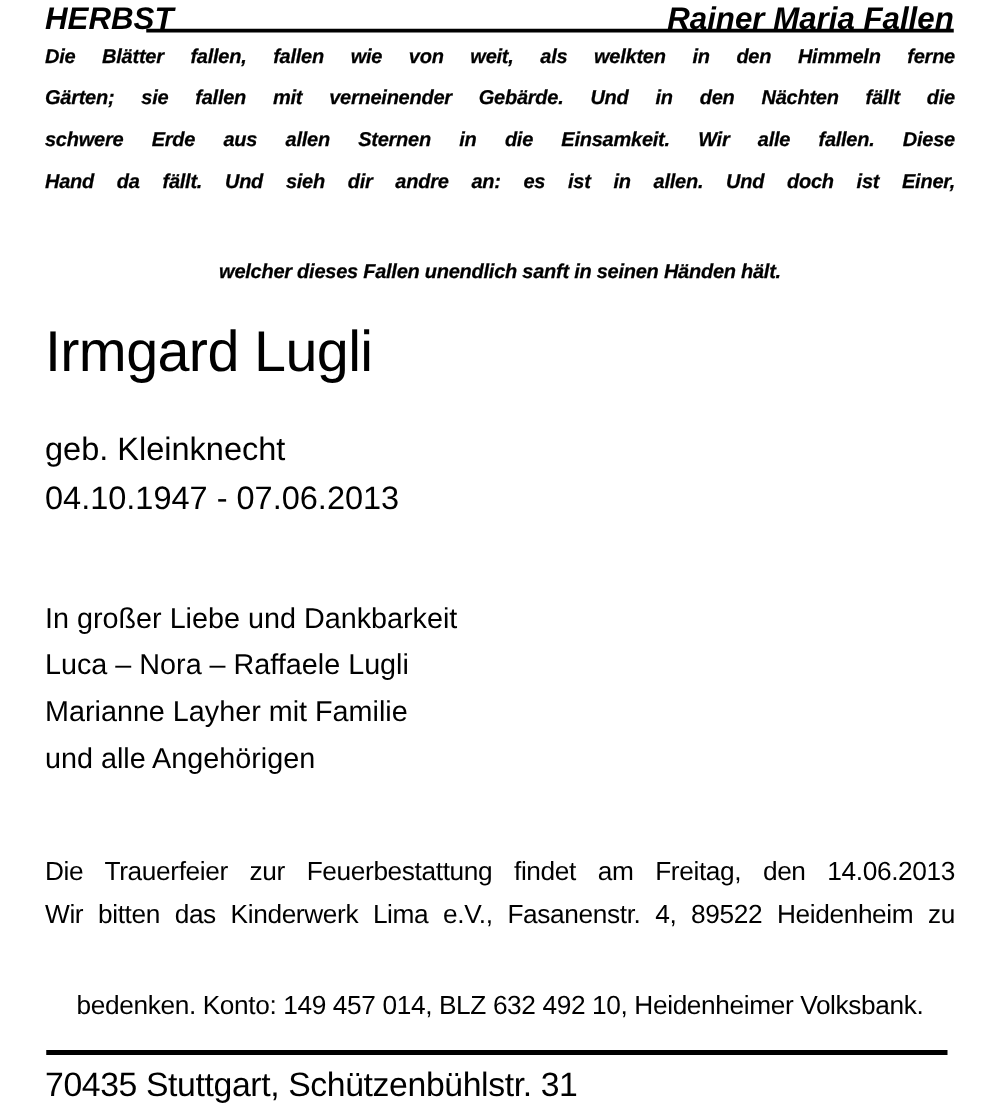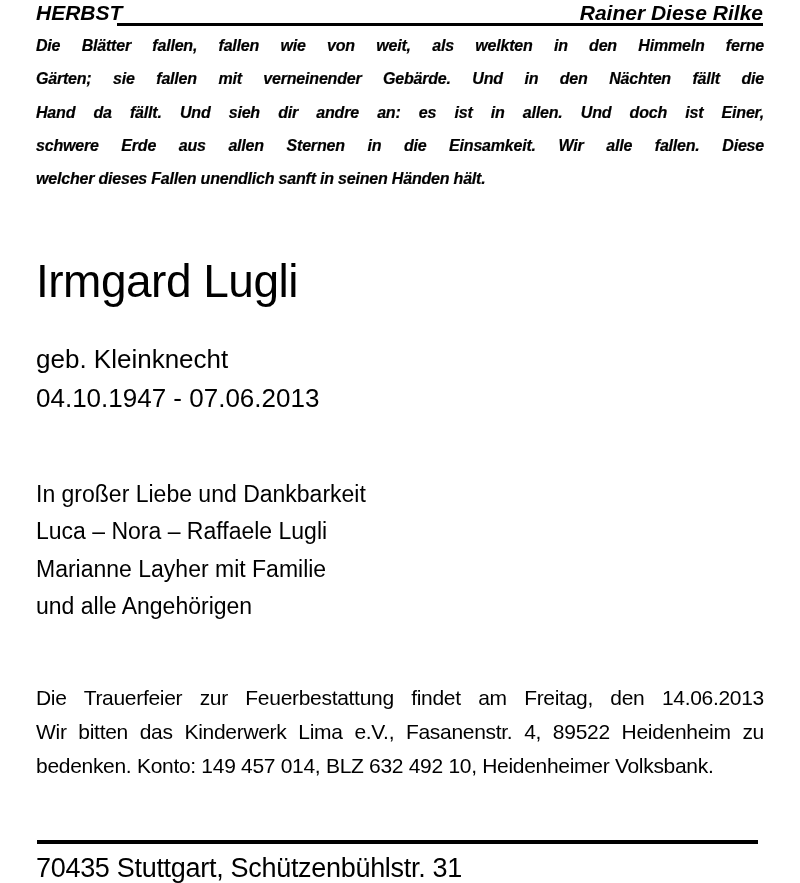--- a/index.html
+++ b/index.html
@@ -17,21 +17,21 @@
     font-family: "Liberation Sans", sans-serif;
   }
   .header-row {
     position: absolute;
     top: 1px;
     left: 36px;
     right: 37px;
     display: flex;
     justify-content: space-between;
     align-items: baseline;
-    font-size: 21px;
+    font-size: 25px;
     font-style: italic;
   }
   .poem-title {
     font-weight: bold;
   }
   .poem-author {
     font-weight: bold;
   }
   .header-rule {
     position: absolute;
@@ -51,21 +51,22 @@
     line-height: 33.3px;
     letter-spacing: -0.2px;
     font-weight: bold;
     -webkit-text-stroke: 0.2px #000;
   }
   .jline {
     text-align: justify;
     text-align-last: justify;
   }
   .lline {
-    text-align: left;
+    text-align: center;
+    margin-top: 39px;
   }
   .deceased-name {
     position: absolute;
     top: 250px;
     left: 36px;
     font-size: 46px;
     line-height: 62px;
     letter-spacing: -0.5px;
   }
   .birth-dates {
@@ -107,29 +108,29 @@
     letter-spacing: -0.3px;
   }
 </style>
 </head>
 <body>
 
 <div class="page">
 
   <div class="header-row">
     <span class="poem-title">HERBST</span>
-    <span class="poem-author">Rainer Diese Rilke</span>
+    <span class="poem-author">Rainer Maria Fallen</span>
   </div>
   <div class="header-rule"></div>
 
   <div class="poem">
     <div class="jline">Die Blätter fallen, fallen wie von weit, als welkten in den Himmeln ferne</div>
     <div class="jline">Gärten; sie fallen mit verneinender Gebärde. Und in den Nächten fällt die</div>
+    <div class="jline">schwere Erde aus allen Sternen in die Einsamkeit. Wir alle fallen. Diese</div>
     <div class="jline">Hand da fällt. Und sieh dir andre an: es ist in allen. Und doch ist Einer,</div>
-    <div class="jline">schwere Erde aus allen Sternen in die Einsamkeit. Wir alle fallen. Diese</div>
     <div class="lline">welcher dieses Fallen unendlich sanft in seinen Händen hält.</div>
   </div>
 
   <div class="deceased-name">Irmgard Lugli</div>
 
   <div class="birth-dates">
     <div>geb. Kleinknecht</div>
     <div>04.10.1947 - 07.06.2013</div>
   </div>
 

